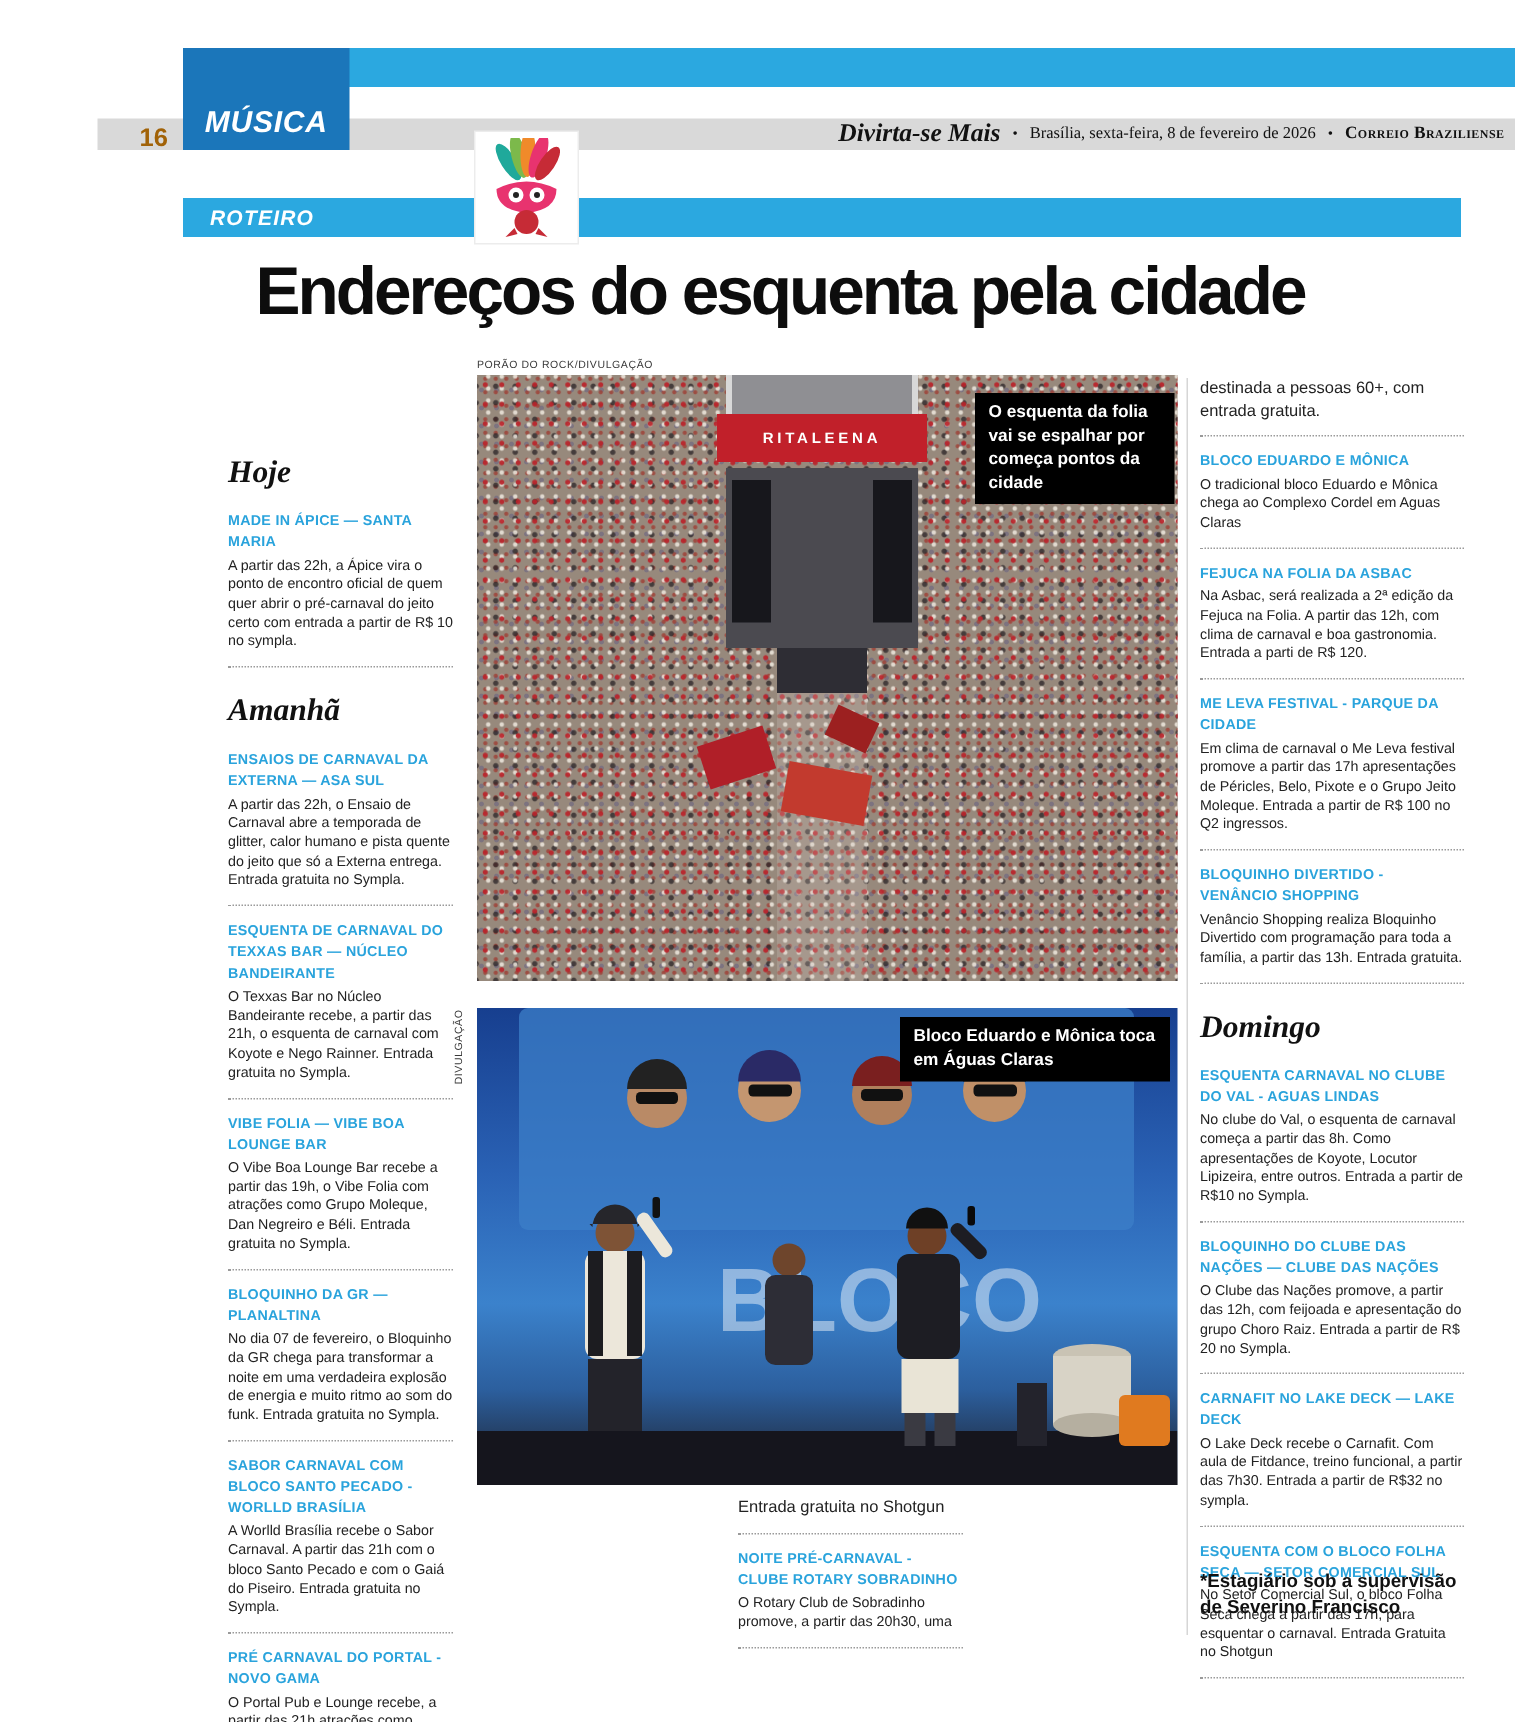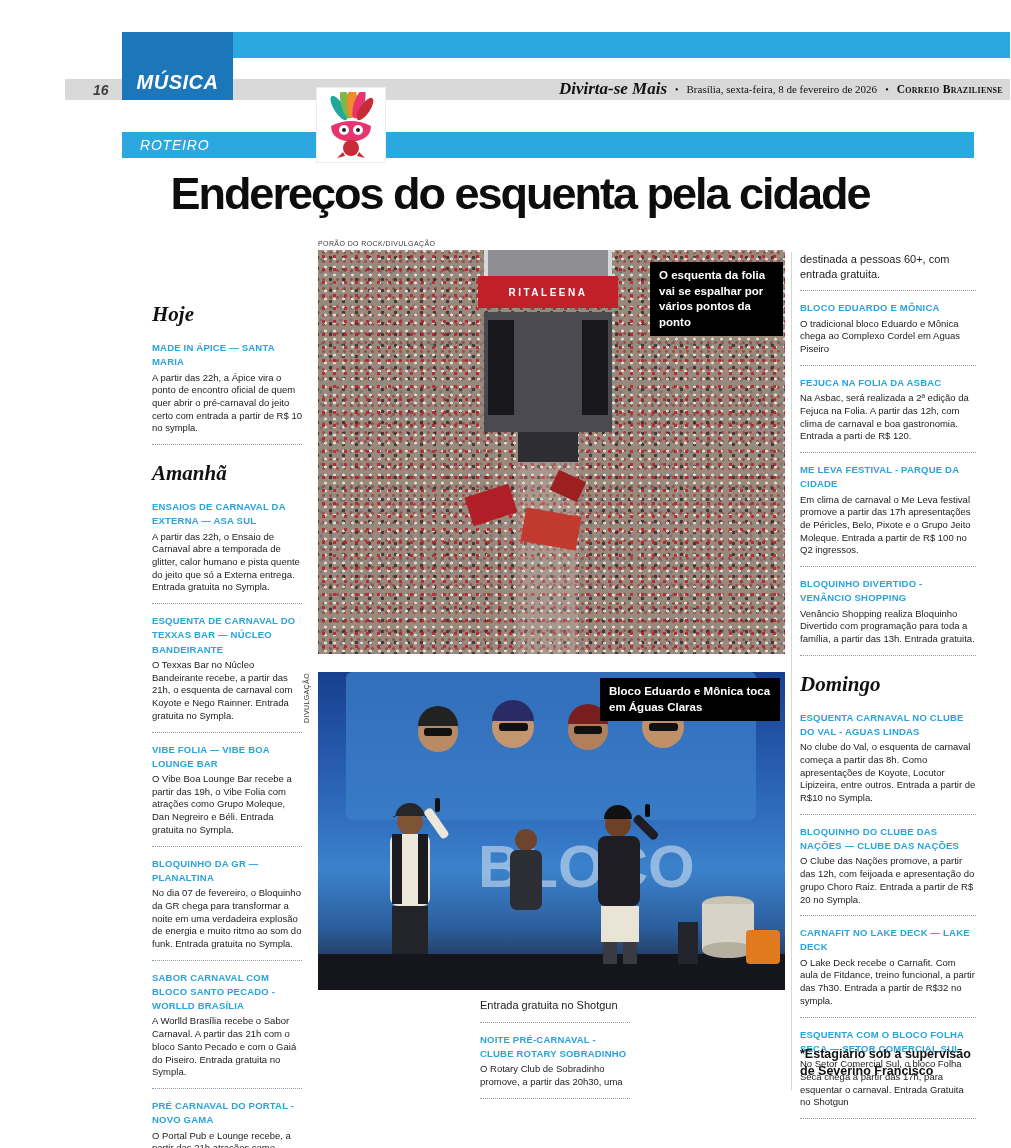--- a/index.html
+++ b/index.html
@@ -5,30 +5,30 @@
   html,body{margin:0;padding:0;background:#fff;}
   .page{position:relative;width:1011px;height:1148px;background:#fff;overflow:hidden;
         font-family:"Liberation Sans",sans-serif;color:#1a1a1a;}
 
   
   .top-cyan-bar{position:absolute;left:122px;top:32px;width:888px;height:26px;background:#2ba8e0;}
   .musica-box{position:absolute;left:122px;top:32px;width:111px;height:68px;background:#1b76ba;
               display:flex;align-items:flex-end;justify-content:center;padding-bottom:6px;box-sizing:border-box;}
   .musica-box span{color:#fff;font-weight:bold;font-style:italic;font-size:20px;letter-spacing:.5px;}
   .gray-band{position:absolute;left:65px;top:79px;width:945px;height:21px;background:#d9d9d9;}
-  .page-num{position:absolute;left:93px;top:82px;font-size:14px;font-weight:bold;color:#404040;font-style:italic;}
+  .page-num{position:absolute;left:93px;top:82px;font-size:17px;font-weight:bold;color:#a16207;}
   .masthead{position:absolute;right:8px;top:78px;height:22px;display:flex;align-items:center;gap:8px;
             font-family:"Liberation Serif",serif;}
   .masthead .mh-title{font-weight:bold;font-style:italic;font-size:17px;color:#111;}
   .masthead .mh-bullet{font-size:10px;color:#111;}
   .masthead .mh-date{font-size:11px;color:#111;}
   .masthead .mh-brand{font-size:11.5px;font-weight:bold;font-variant:small-caps;letter-spacing:.3px;color:#111;}
   .roteiro-bar{position:absolute;left:122px;top:132px;width:852px;height:26px;background:#2ba8e0;
                display:flex;align-items:center;}
-  .roteiro-bar span{color:#fff;font-weight:normal;font-style:italic;font-size:14px;letter-spacing:.8px;margin-left:18px;}
+  .roteiro-bar span{color:#fff;font-weight:bold;font-style:italic;font-size:14px;letter-spacing:.8px;margin-left:18px;}
   .logo-box{position:absolute;left:317px;top:88px;width:68px;height:74px;background:#fff;
             box-shadow:0 0 0 1px #ececec;display:flex;align-items:center;justify-content:center;z-index:3;}
 
   
   .headline{position:absolute;left:130px;top:168px;width:780px;text-align:center;
             font-size:45px;font-weight:bold;letter-spacing:-2px;color:#0d0d0d;white-space:nowrap;}
 
   
   .photo-credit{position:absolute;font-size:7px;letter-spacing:.4px;color:#3a3a3a;text-transform:uppercase;}
   .credit-1{left:318px;top:240px;}
@@ -75,21 +75,21 @@
   .day-heading{font-family:"Liberation Serif",serif;font-weight:bold;font-style:italic;
                font-size:21px;color:#111;margin:16px 0 14px 0;}
   .entry{border-bottom:1px dotted #9a9a9a;padding-bottom:9px;margin-bottom:10px;}
   .entry-title{color:#29a3dc;font-weight:bold;font-size:9.5px;line-height:1.5;letter-spacing:.2px;
                text-transform:uppercase;margin-bottom:2px;}
   .entry-body{font-size:9.5px;line-height:1.34;color:#222;}
   .runover{font-size:11px;line-height:1.34;color:#222;border-bottom:1px dotted #9a9a9a;
            padding-bottom:9px;margin-bottom:10px;}
   .bottom-col{position:absolute;top:998px;}
   .bcol-1{left:318px;width:150px;}
-  .bcol-2{left:480px;width:150px;}
+  .bcol-2{left:492px;width:150px;}
   .bcol-3{left:640px;width:148px;}
   .footnote{position:absolute;left:800px;top:1046px;width:185px;font-weight:bold;
             font-size:12.5px;line-height:1.35;color:#111;}
 </style>
 </head>
 <body>
 
 <div class="page">
 
   <div class="top-cyan-bar"></div>
@@ -137,21 +137,21 @@
         <span>RITALEENA</span>
       </div>
       <div class="deck"></div>
       <div class="spk-l"></div>
       <div class="spk-r"></div>
       <div class="cab"></div>
     </div>
     <div class="flag flag-a"></div>
     <div class="flag flag-b"></div>
     <div class="flag flag-c"></div>
-    <div class="photo-caption cap-1">O esquenta da folia vai se espalhar por vários pontos da ponto</div>
+    <div class="photo-caption cap-1">O esquenta da folia vai se espalhar por começa pontos da cidade</div>
   </div>
 
   <div class="photo-credit credit-2">DIVULGAÇÃO</div>
   <div class="photo photo-2">
     <svg width="467" height="318" viewBox="0 0 467 318">
       <rect x="28" y="0" width="410" height="148" rx="6" fill="#3c7fc8" opacity="0.75"></rect>
       <circle cx="120" cy="60" r="20" fill="#b98a66"></circle>
         <path d="M100 54 a20 20 0 0 1 40 0 z" fill="#222"></path>
         <rect x="106" y="56" width="28" height="8" rx="3" fill="#111"></rect>
       <circle cx="195" cy="55" r="21" fill="#c49670"></circle>
@@ -241,21 +241,21 @@
       </div>
   </div>
 
   <div class="vrule"></div>
   <div class="col col-right">
     <div class="runover">destinada a pessoas 60+, com entrada gratuita.</div>
     <div>
 
         <div class="entry">
           <div class="entry-title">BLOCO EDUARDO E MÔNICA</div>
-          <div class="entry-body">O tradicional bloco Eduardo e Mônica chega ao Complexo Cordel em Aguas Piseiro</div>
+          <div class="entry-body">O tradicional bloco Eduardo e Mônica chega ao Complexo Cordel em Aguas Claras</div>
         </div>
 
         <div class="entry">
           <div class="entry-title">FEJUCA NA FOLIA DA ASBAC</div>
           <div class="entry-body">Na Asbac, será realizada a 2ª edição da Fejuca na Folia. A partir das 12h, com clima de carnaval e boa gastronomia. Entrada a parti de R$ 120.</div>
         </div>
 
         <div class="entry">
           <div class="entry-title">ME LEVA FESTIVAL - PARQUE DA CIDADE</div>
           <div class="entry-body">Em clima de carnaval o Me Leva festival promove a partir das 17h apresentações de Péricles, Belo, Pixote e o Grupo Jeito Moleque. Entrada a partir de R$ 100 no Q2 ingressos.</div>

